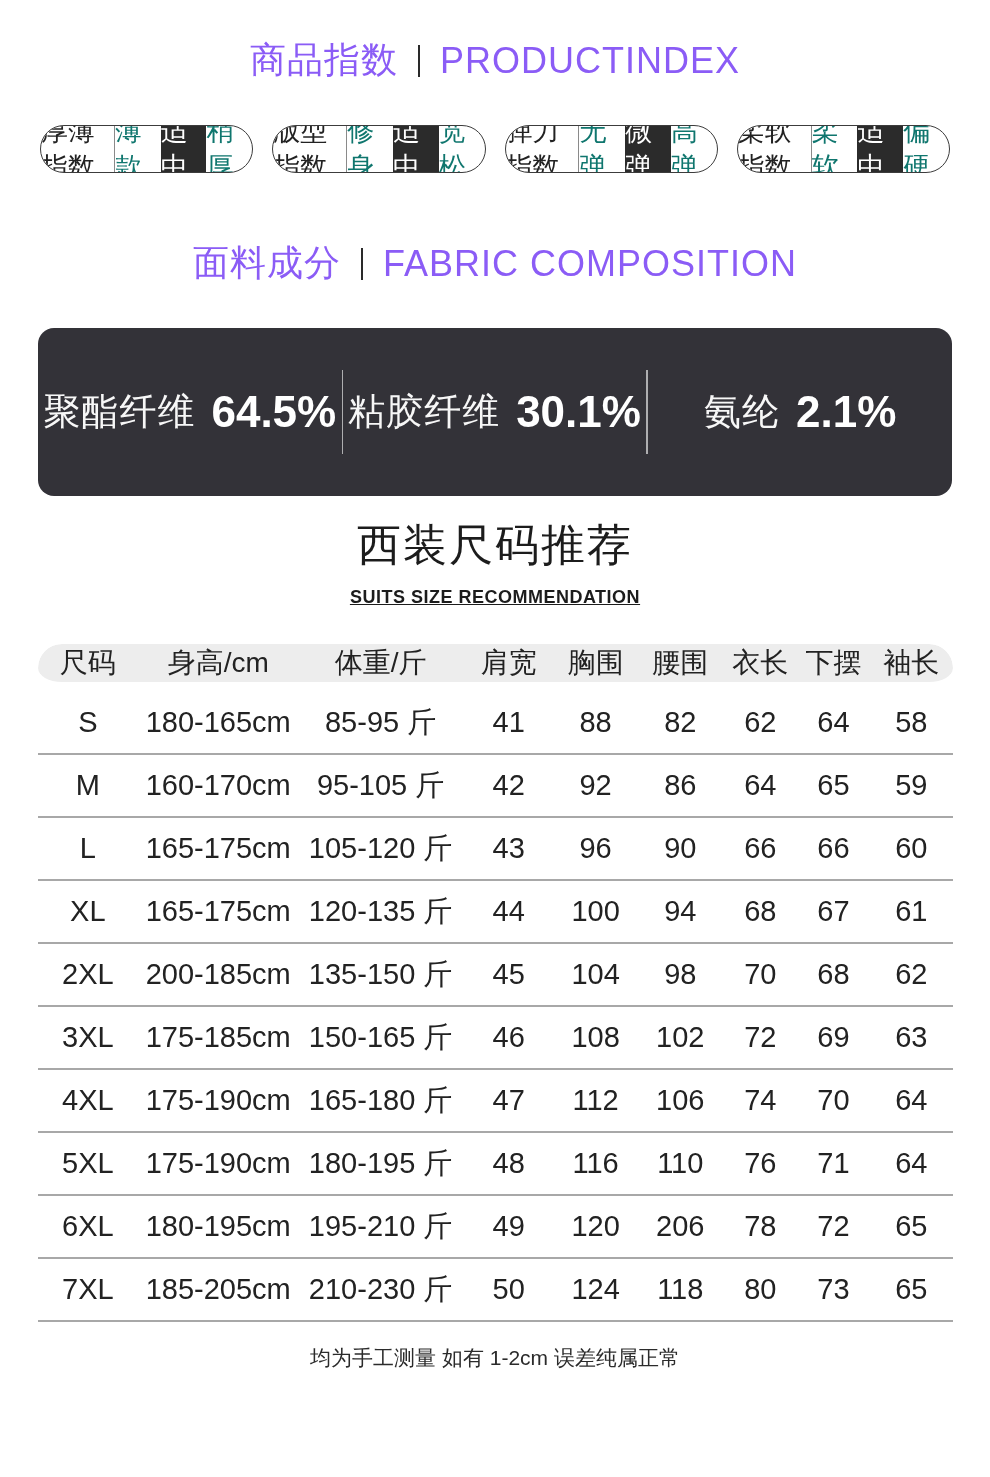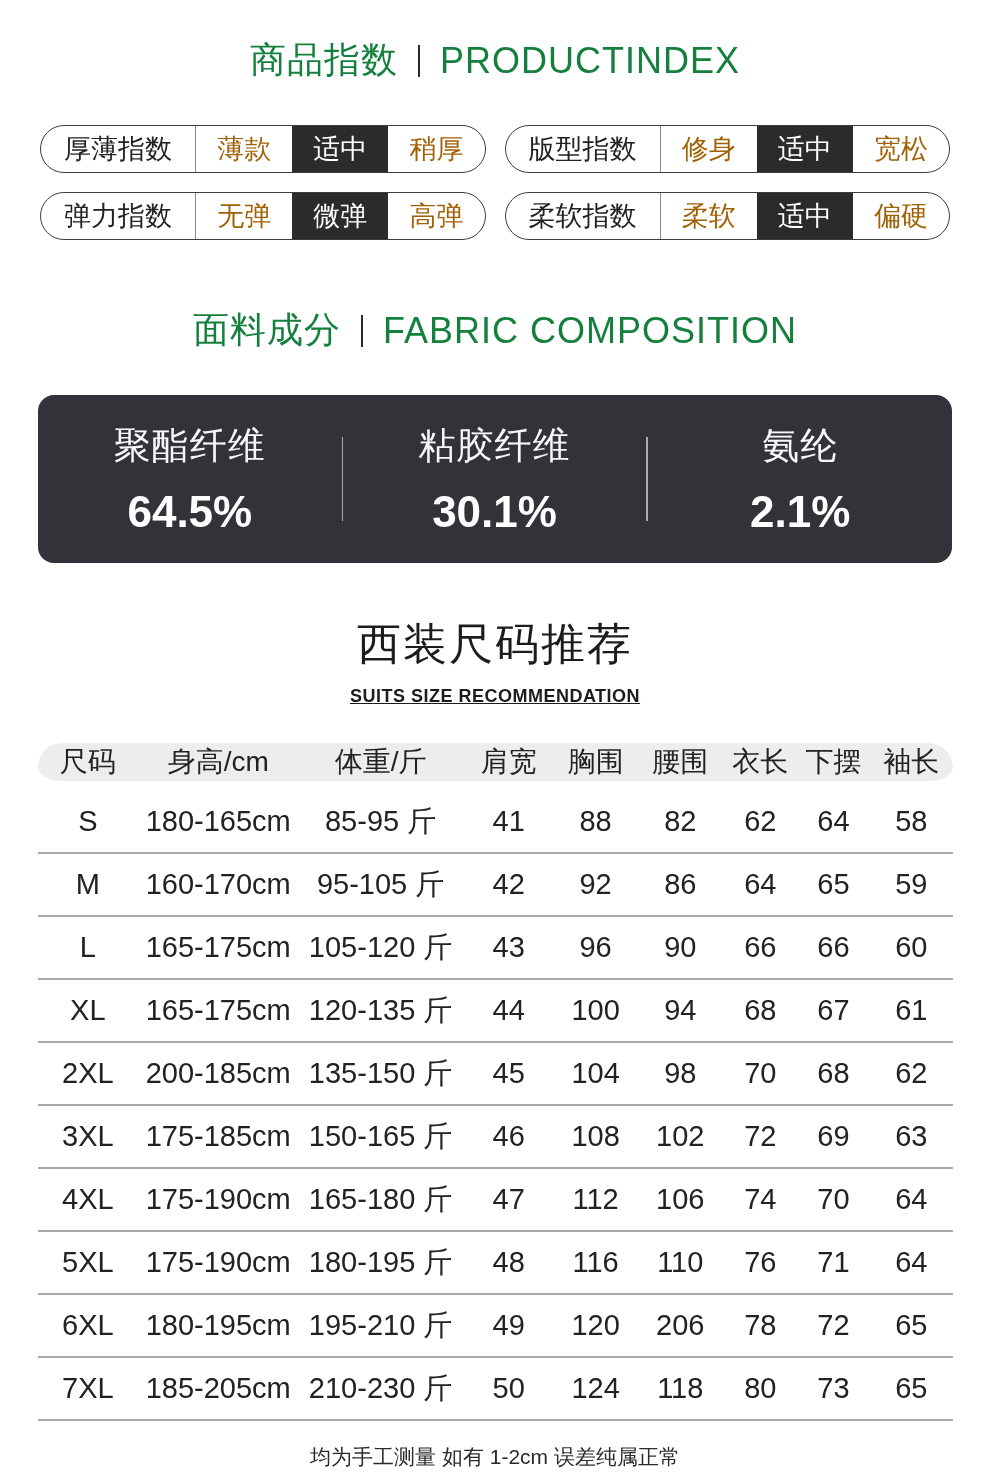--- a/index.html
+++ b/index.html
@@ -2,64 +2,64 @@
 <html><head>
 <meta charset="utf-8">
 <style>
   * { margin: 0; padding: 0; box-sizing: border-box; }
   html, body { width: 990px; height: 1477px; background: #ffffff; overflow: hidden; }
   body { font-family: "Liberation Sans", sans-serif; color: #222; }
 
   
   .section-title {
     display: flex; justify-content: center; align-items: center;
-    font-size: 36px; font-weight: 500; color: #15803d; letter-spacing: 1px;
+    font-size: 36px; font-weight: 500; color: #8b5cf6; letter-spacing: 1px;
   }
   .section-title .vbar {
     width: 2px; height: 32px; background: #2a2a2a; margin: 0 20px;
   }
   .title-1 { margin-top: 36px; }
   .title-2 { margin-top: 66px; }
 
   
   .pill-grid {
     margin: 40px 40px 0 40px;
-    display: grid; grid-template-columns: 1fr 1fr;
+    display: grid; grid-template-columns: 1fr 1fr 1fr 1fr;
     column-gap: 36px; row-gap: 23px; gap: 19px;
   }
   .pill {
     height: 48px; border: 1.5px solid #3c3c3c; border-radius: 26px;
     display: flex; align-items: stretch; overflow: hidden; background: #fff;
   }
   .pill-label {
     flex: 0 0 35%; display: flex; align-items: center; justify-content: center;
     font-size: 27px; color: #222; border-right: 1px solid #8a8a8a;
   }
   .pill-opt {
     flex: 1; display: flex; align-items: center; justify-content: center;
-    font-size: 27px; color: #a16207; cursor: pointer;
+    font-size: 27px; color: #0f766e; cursor: pointer;
   }
   .pill-opt.selected { background: #2b2b2b; color: #ffffff; }
 
   
   .fabric-box {
     margin: 40px 38px 0 38px; height: 168px;
     background: #333238; border-radius: 16px;
     display: flex; align-items: stretch;
   }
   .fabric-col {
-    flex: 1; display: flex; flex-direction: column;
+    flex: 1; display: flex; flex-direction: row;
     align-items: center; justify-content: center; gap: 16px;
   }
   .fabric-name { font-size: 37px; color: #f7f7f7; letter-spacing: 1px; }
   .fabric-pct  { font-size: 44px; font-weight: 700; color: #ffffff; }
   .fabric-div  { width: 1px; height: 84px; align-self: center; background: #d8d8d8; opacity: .75; }
 
   
-  .size-title { margin-top: 52px; text-align: center; font-size: 44px; font-weight: 400; color: #1c1c1c; letter-spacing: 2px; }
+  .size-title { margin-top: 20px; text-align: center; font-size: 44px; font-weight: 400; color: #1c1c1c; letter-spacing: 2px; }
   .size-sub   { margin-top: 12px; text-align: center; font-size: 18px; font-weight: 700; color: #1c1c1c; letter-spacing: .5px; text-decoration: underline; }
 
   table.size-table {
     width: 915px; margin: 36px auto 0 auto;
     border-collapse: separate; border-spacing: 0;
     table-layout: fixed; text-align: center;
   }
   .size-table th {
     height: 48px; background: #ededed; background-clip: padding-box;
     font-size: 28px; font-weight: 500; color: #222;

